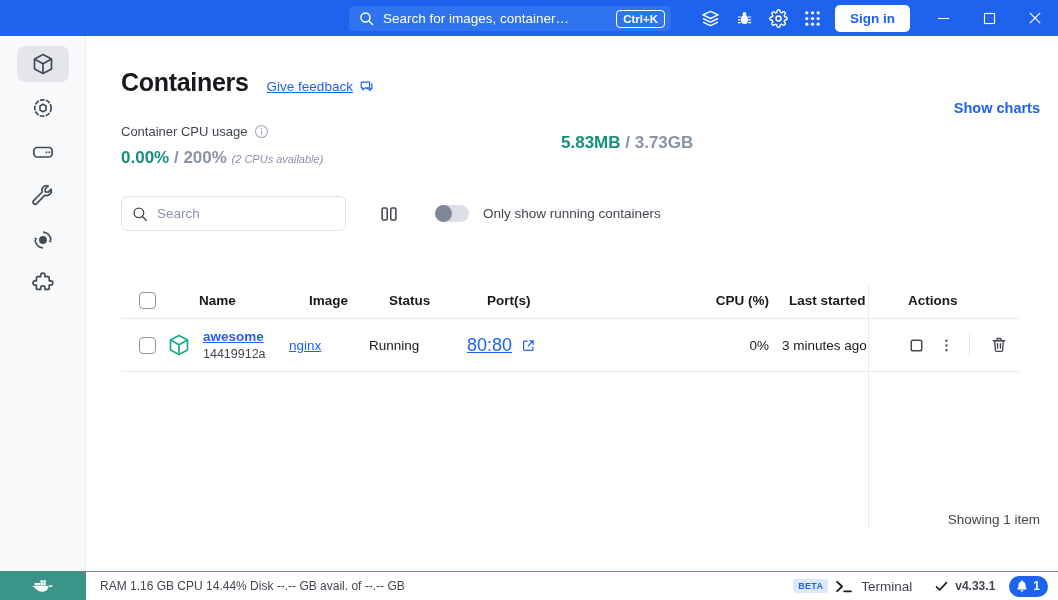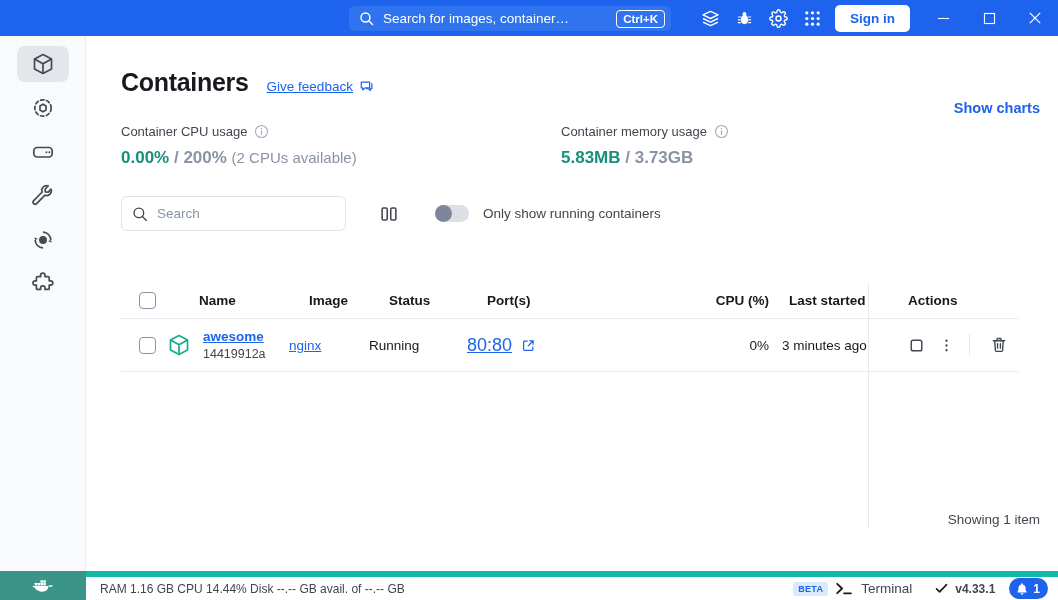--- a/index.html
+++ b/index.html
@@ -66,21 +66,21 @@
   .page-title { font-size: 25px; font-weight: bold; color: #17191e; letter-spacing: -0.3px; }
   .feedback { margin-left: 18px; display: flex; align-items: center; gap: 6px; cursor: pointer; }
   .feedback-text { font-size: 13.5px; color: #1d63ed; text-decoration: underline; }
 
   .stats { display: flex; align-items: flex-start; padding: 27px 0 0 35px; position: relative; }
   .stat { width: 440px; }
   .stat-label-row { display: flex; align-items: center; gap: 7px; }
   .stat-label { font-size: 13px; color: #41464f; }
   .stat-val { margin-top: 9px; font-size: 17px; font-weight: bold; color: #8993a5; }
   .stat-val .used { color: #168f7c; }
-  .stat-val .sub { font-size: 15px; font-weight: normal; color: #8993a5; }
+  .stat-val .sub { font-size: 11px; font-weight: normal; color: #8993a5; font-style: italic; }
   .show-charts {
     position: absolute; right: 18px; top: 3px;
     font-size: 14.5px; font-weight: bold; color: #1d63ed; cursor: pointer;
   }
 
   .filters { display: flex; align-items: center; padding: 28px 0 0 35px; }
   .search-input-wrap {
     width: 225px; height: 35px; border: 1px solid #dfe2e7; border-radius: 6px;
     display: flex; align-items: center; padding: 0 10px; background: #fff;
   }
@@ -131,21 +131,21 @@
   .actions-cell { display: flex; align-items: center; }
   .act-btn { width: 30px; height: 30px; display: flex; align-items: center; justify-content: center; cursor: pointer; }
   .act-div { width: 1px; height: 22px; background: #e3e6ea; margin: 0 14px 0 8px; }
 
   .col-divider { position: absolute; left: 868px; top: 283px; width: 1px; height: 245px; background: #e8eaee; }
   .showing { position: absolute; right: 18px; top: 512px; font-size: 13.5px; color: #41464f; }
 
   
   .statusbar {
     position: absolute; left: 86px; bottom: 0; width: 972px; height: 29px;
-    background: #ffffff; border-top: 6px solid #14b8a6;
+    background: #ffffff; border-top: 1px solid #14b8a6;
     display: flex; align-items: center;
   }
   .sb-res { margin-left: 14px; font-size: 12px; color: #41464f; }
   .sb-right { margin-left: auto; display: flex; align-items: center; margin-right: 10px; }
   .beta {
     background: #dbe9fd; color: #1d63ed; font-size: 9px; font-weight: bold;
     padding: 2px 5px; border-radius: 3px; letter-spacing: 0.3px;
   }
   .term-label { font-size: 13.5px; color: #41464f; margin-left: 7px; }
   .prompt-ico { margin-left: 7px; display: flex; align-items: center; }
@@ -314,28 +314,20 @@
             <rect x="8.2" y="7.4" width="1.6" height="5.6" rx="0.7" fill="#a6adba"></rect>
           </svg>
         </div>
         <div class="stat-val">
           <span class="used">0.00%</span><span> / </span><span>200%</span>
           <span class="sub">(2 CPUs available)</span>
         </div>
       </div>
 
       <div class="stat">
-        <div class="stat-label-row">
-          <span class="stat-label">Container memory usage</span>
-          <svg width="15" height="15" viewBox="0 0 18 18">
-            <circle cx="9" cy="9" r="7.2" fill="none" stroke="#a6adba" stroke-width="1.3"></circle>
-            <circle cx="9" cy="5.3" r="0.95" fill="#a6adba"></circle>
-            <rect x="8.2" y="7.4" width="1.6" height="5.6" rx="0.7" fill="#a6adba"></rect>
-          </svg>
-        </div>
         <div class="stat-val">
           <span class="used">5.83MB</span><span> / </span><span>3.73GB</span>
         </div>
       </div>
 
       <div class="show-charts">Show charts</div>
     </div>
 
     <div class="filters">
       <div class="search-input-wrap">

